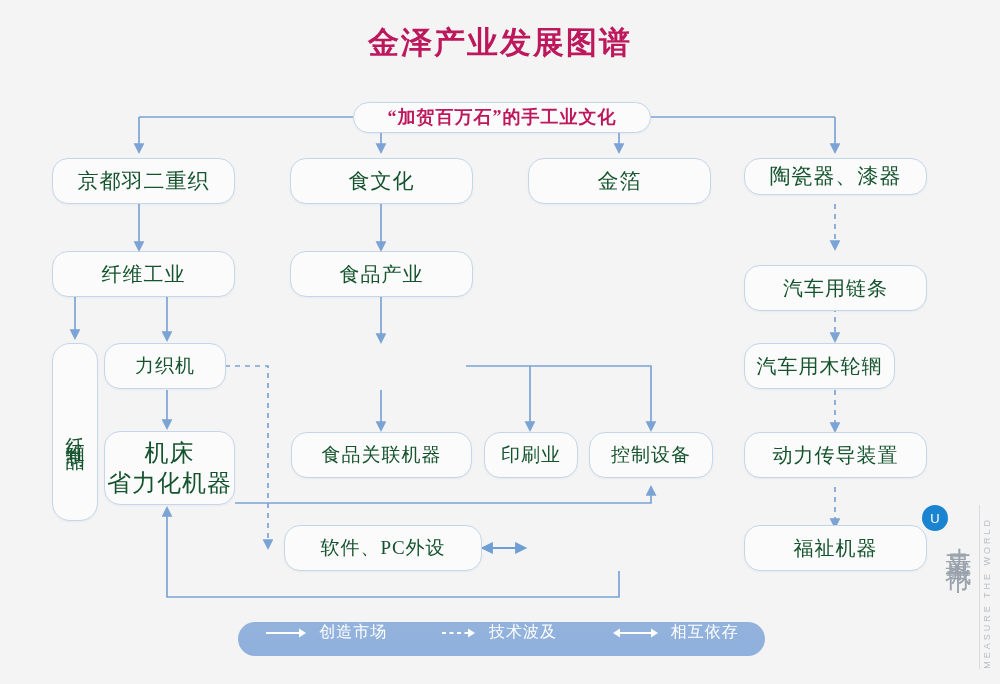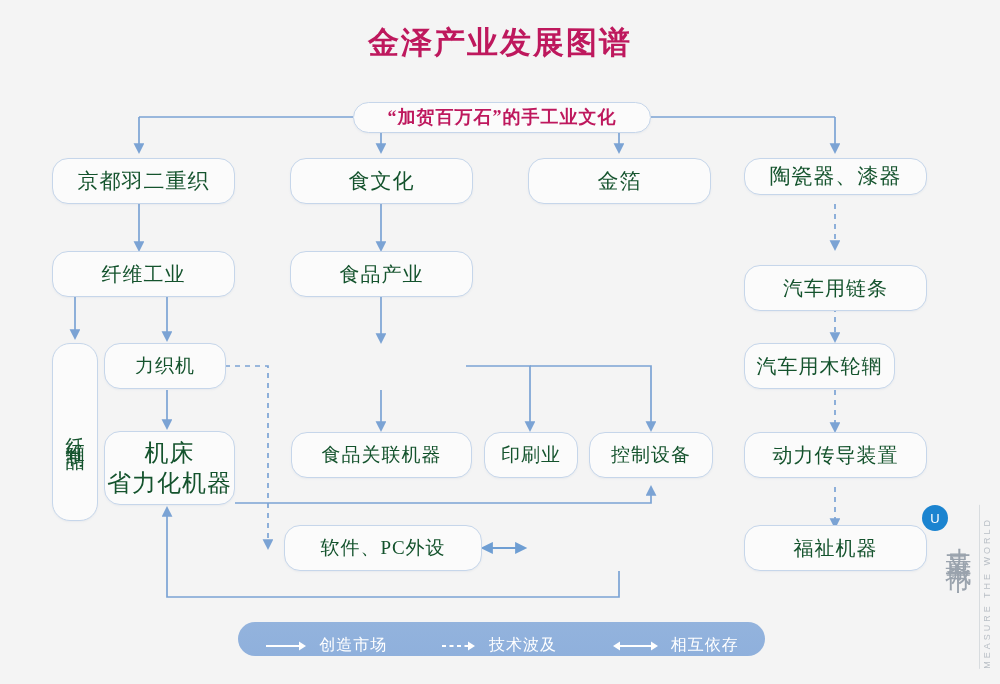--- a/index.html
+++ b/index.html
@@ -77,21 +77,21 @@
   }
   .legend {
     position: absolute;
     left: 238px;
     top: 622px;
     width: 527px;
     height: 34px;
     border-radius: 17px;
     background: linear-gradient(180deg,#93b3dd 0%, #8fb0dc 100%);
     display: flex;
-    align-items: flex-end;
+    align-items: flex-start;
     justify-content: space-around;
     color: #ffffff;
     font-size: 16px;
     letter-spacing: 1px;
     font-family: "Liberation Serif","DejaVu Serif",serif;
   }
   .legend-item {
     display: flex;
     align-items: center;
     gap: 9px;

